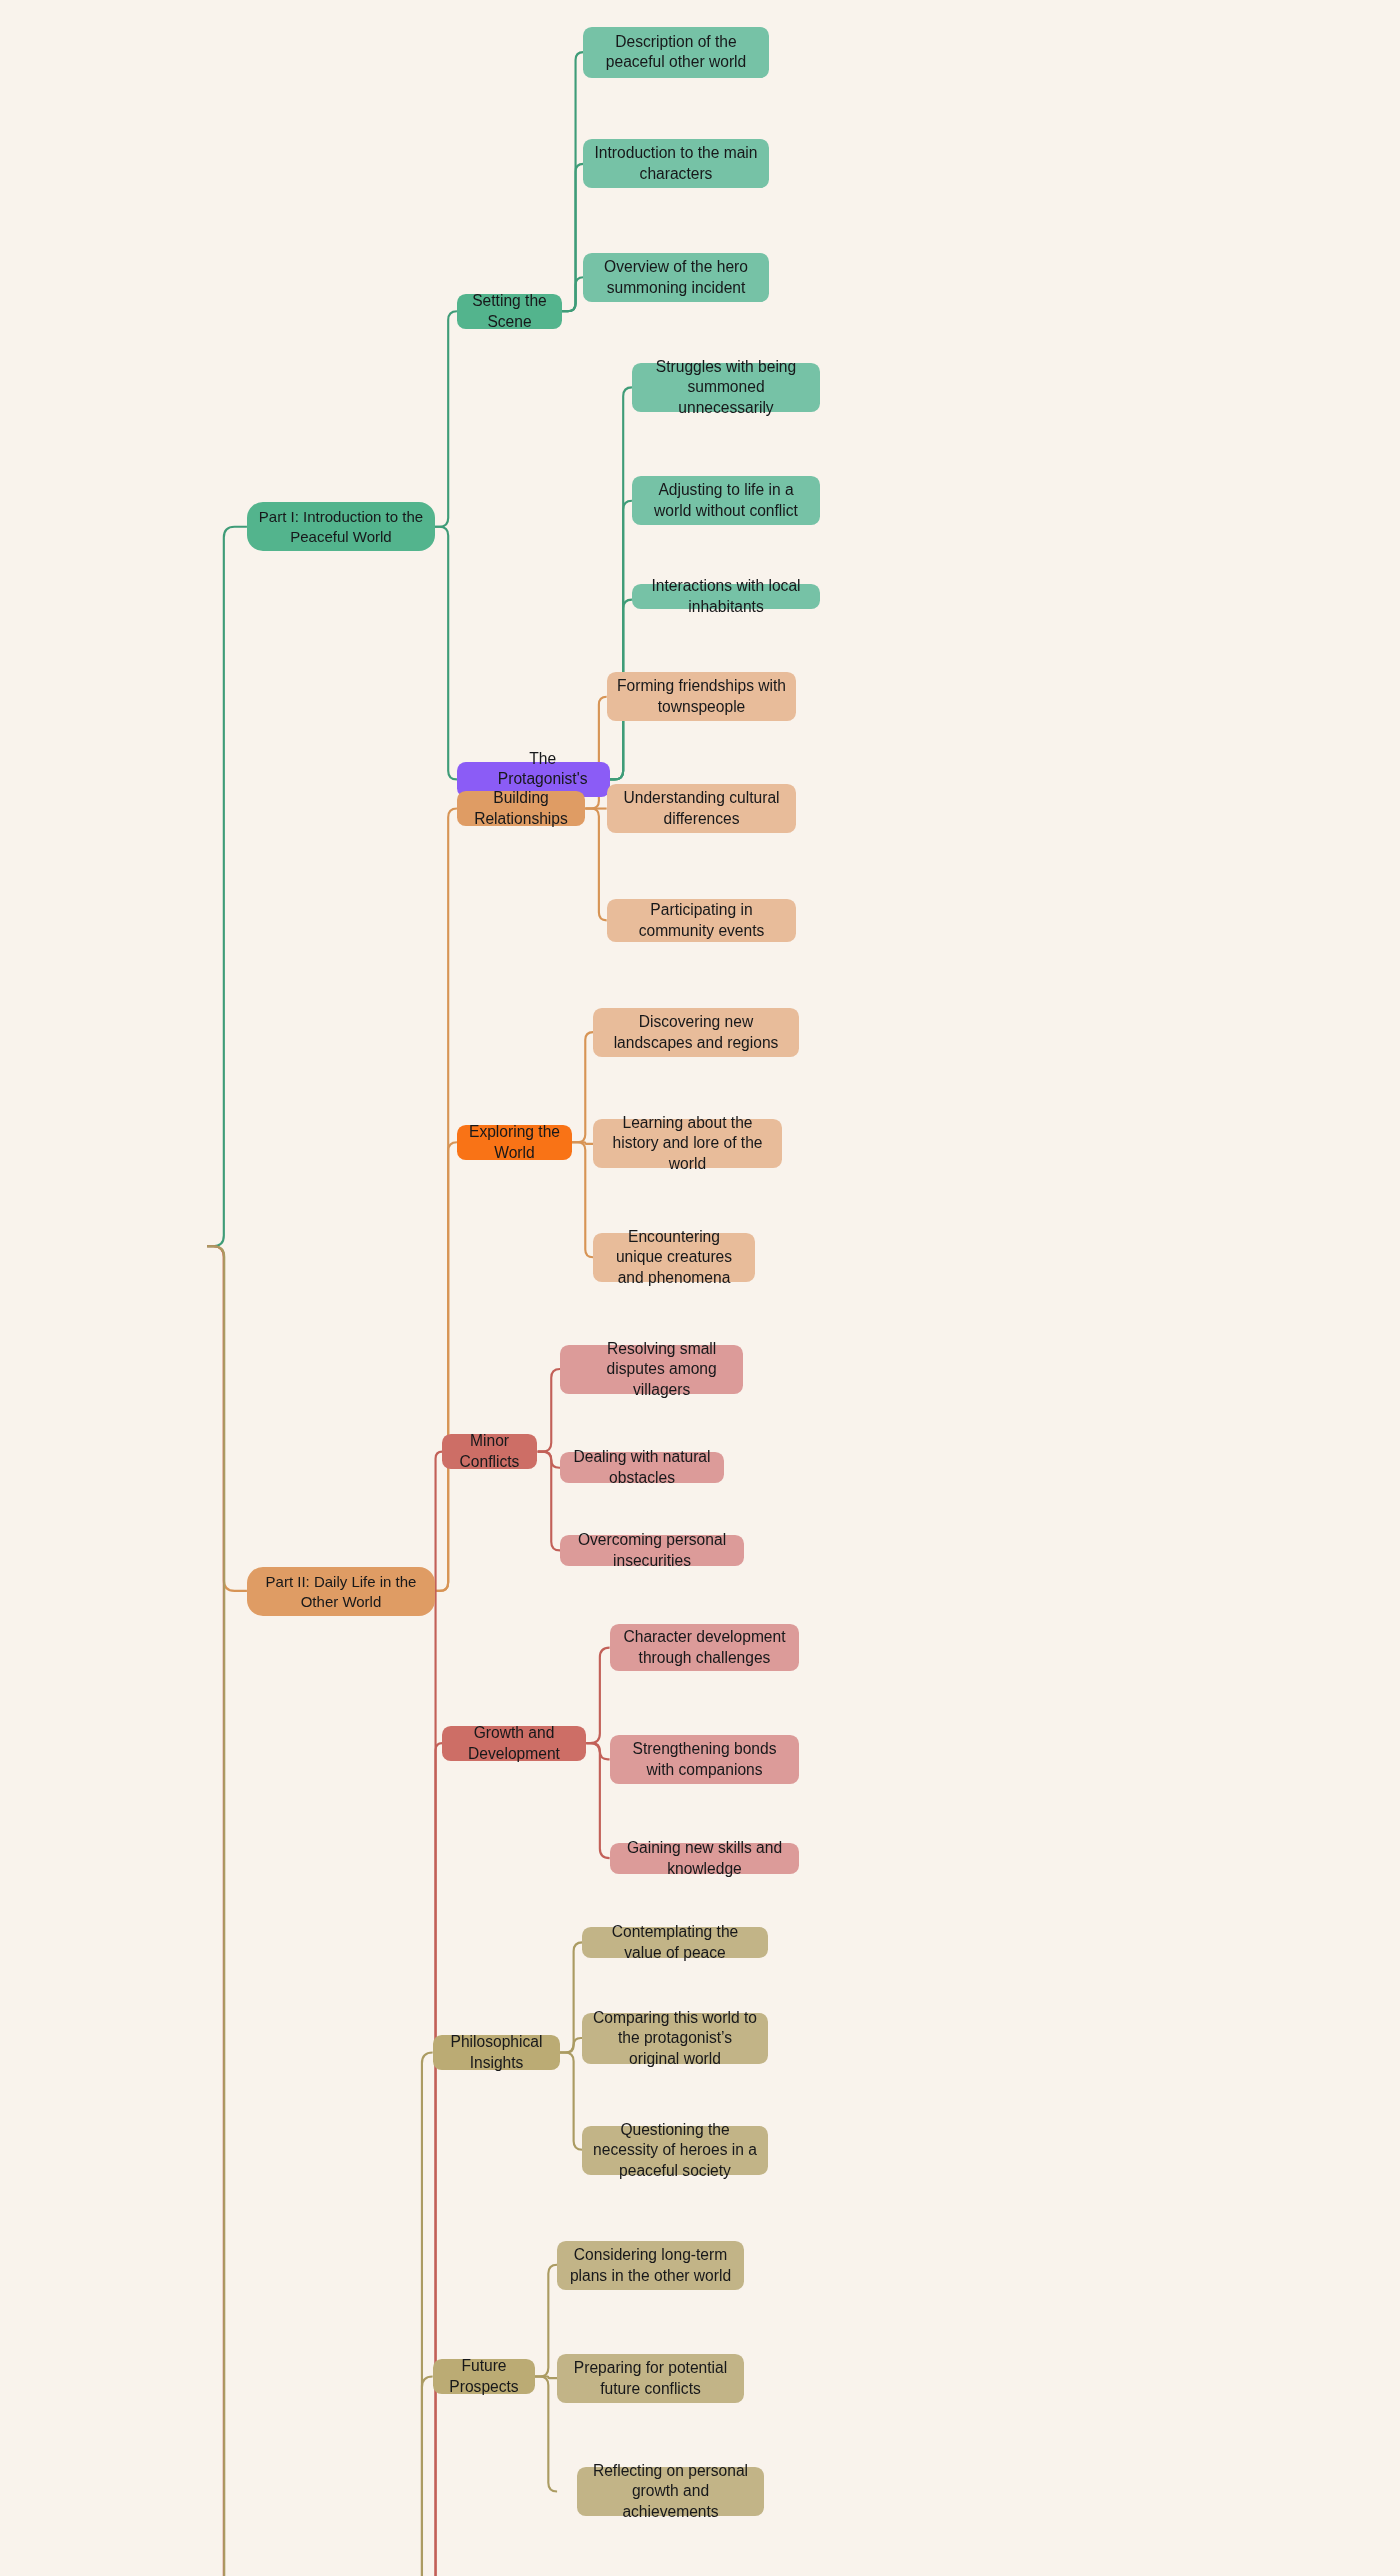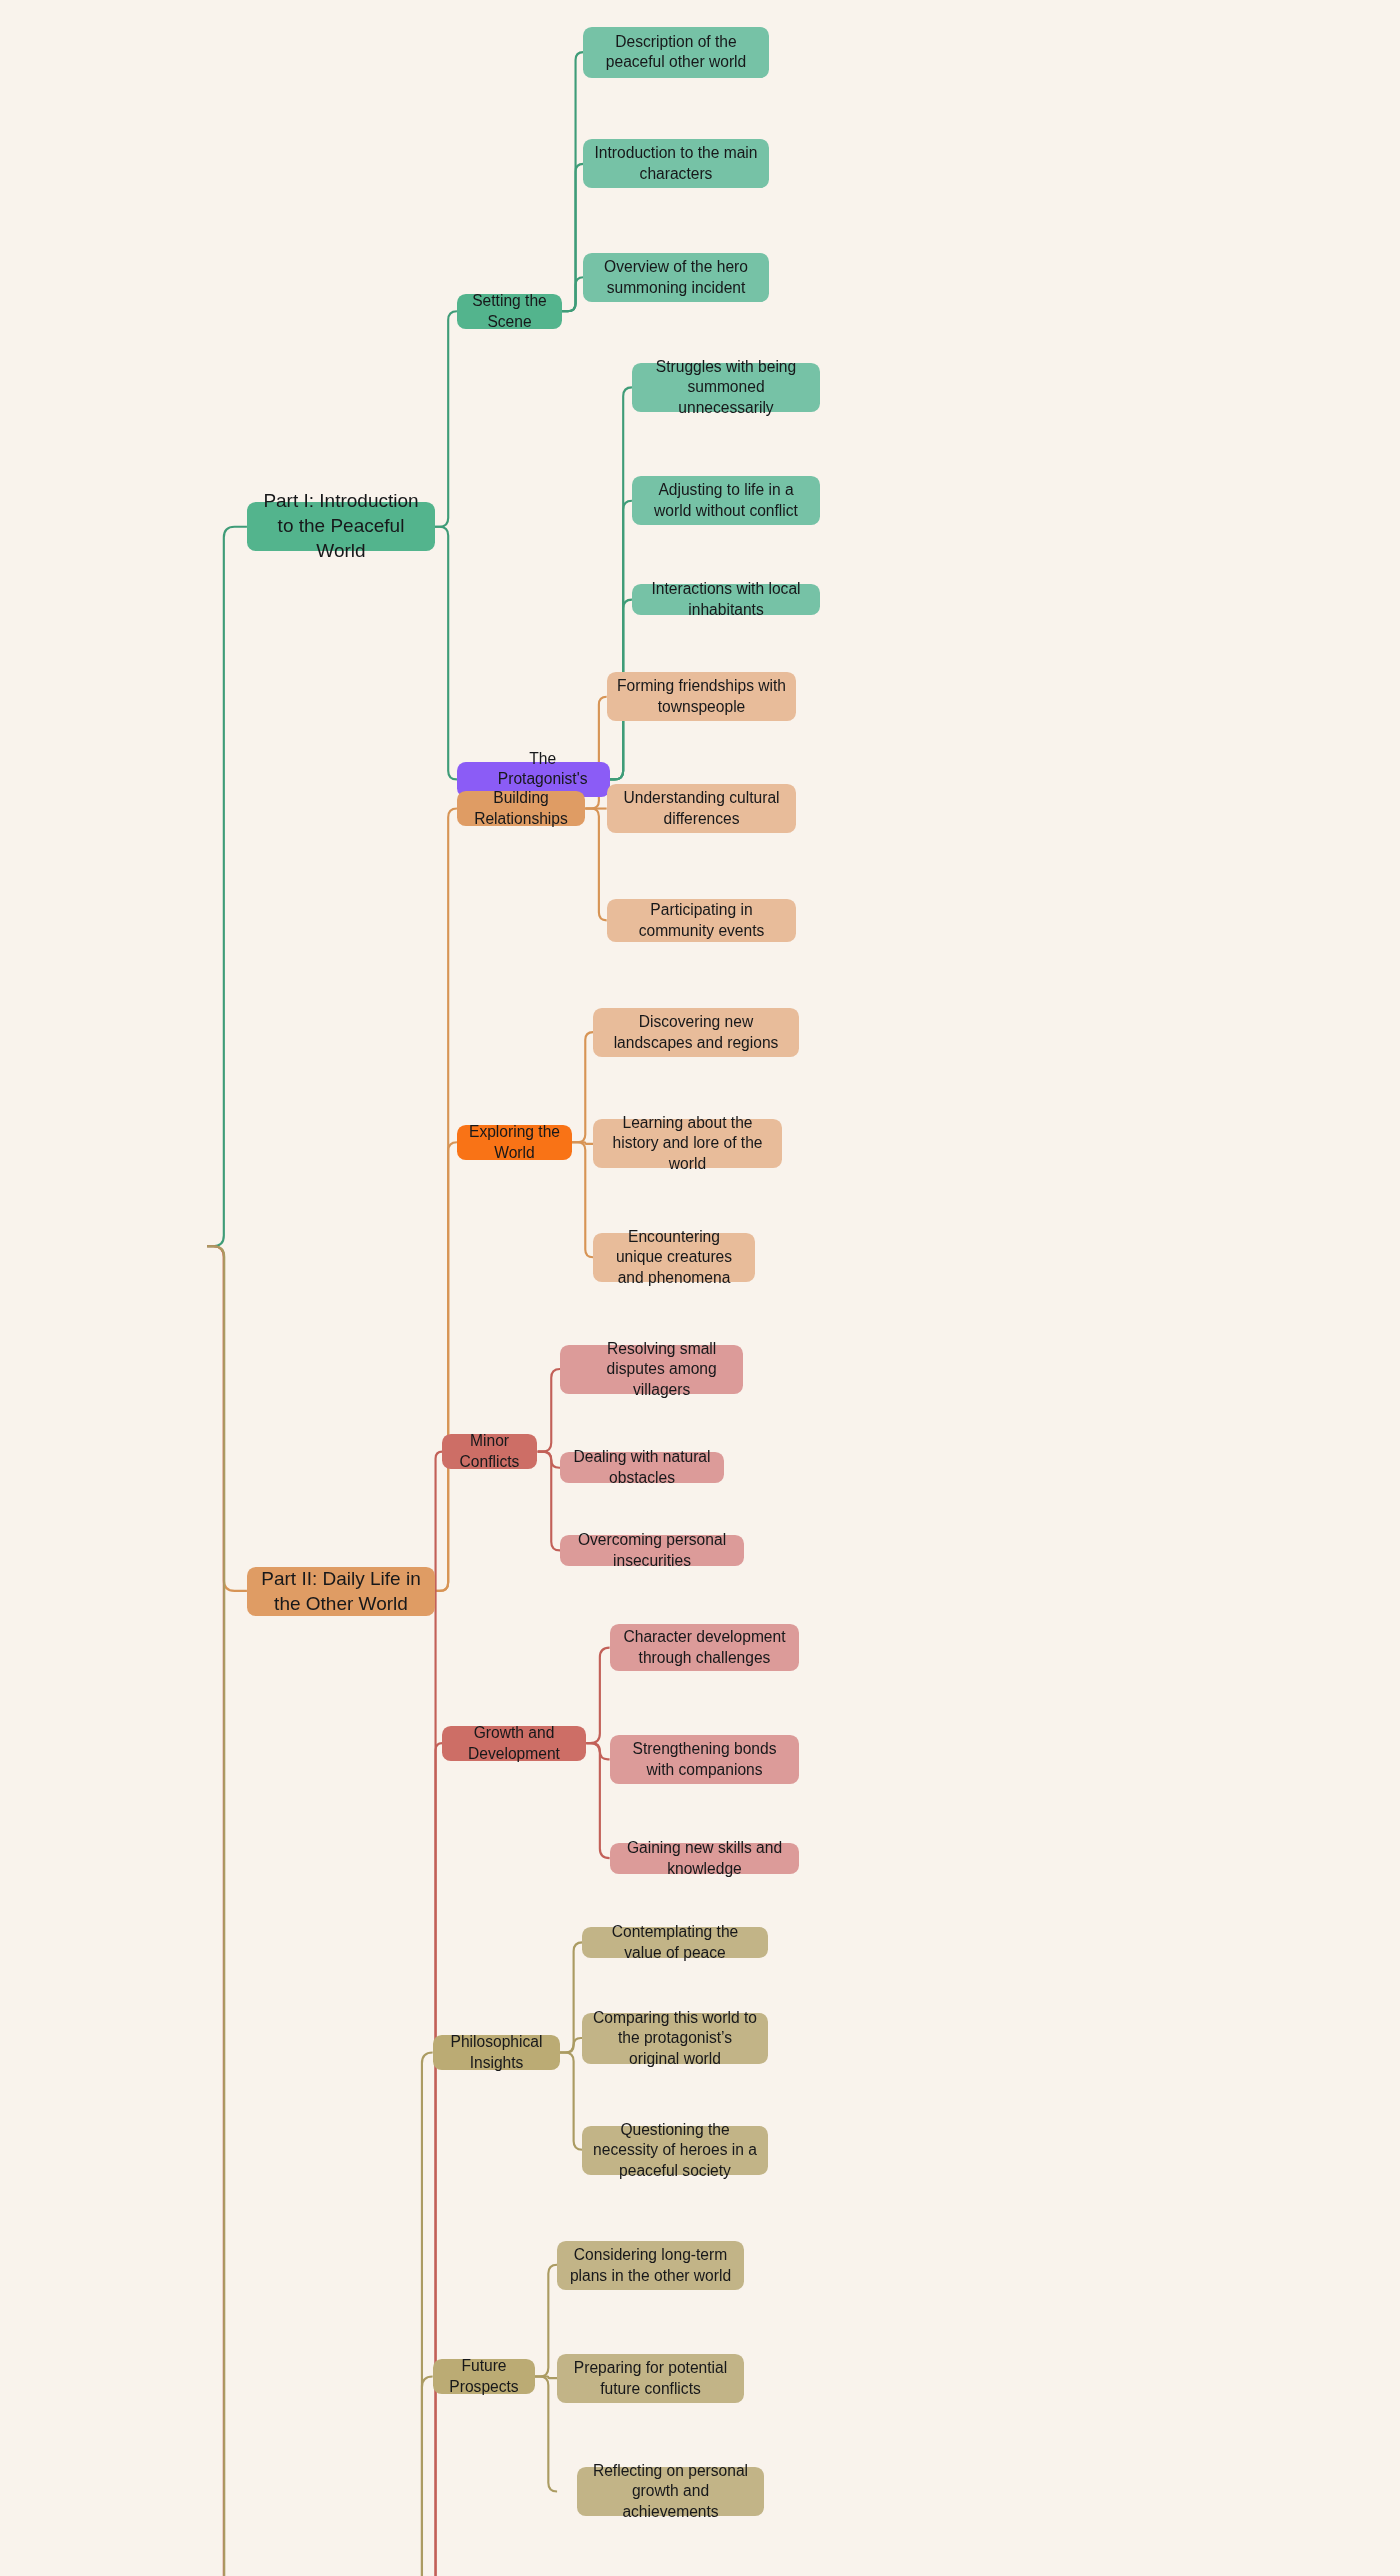--- a/index.html
+++ b/index.html
@@ -18,21 +18,21 @@
     align-items: center;
     justify-content: center;
     text-align: center;
     border-radius: 8.8px;
     color: #17181a;
     line-height: 1.30;
     padding: 5.8px 9.7px;
     z-index: 2;
   }
   .node.root   { font-size: 17.5px; }
-  .node.lvl1   { font-size: 19px; }
+  .node.lvl1   { font-size: 15px; border-radius: 16px; }
   .node.lvl2   { font-size: 15.6px; }
   .node.lvl3   { font-size: 15.6px; }
 </style>
 </head>
 <body>
 
 <div id="canvas">
 
   <svg class="links" viewBox="0 0 1440 2649">
     <g id="link-group" fill="none" stroke-width="2.2">
@@ -120,21 +120,21 @@
   <div class="node lvl3" id="l0-0-2" style="left: 583px; top: 253px; width: 186px; height: 49px; background: rgb(118, 194, 166);">
     <span>Overview of the hero summoning incident</span>
     </div>
 
   <div class="node lvl3" id="l0-1-0" style="left: 632px; top: 363px; width: 188px; height: 49px; background: rgb(118, 194, 166);">
     <span>Struggles with being summoned unnecessarily</span>
     </div>
   <div class="node lvl3" id="l0-1-1" style="left: 632px; top: 476px; width: 188px; height: 49px; background: rgb(118, 194, 166);">
     <span>Adjusting to life in a world without conflict</span>
     </div>
-  <div class="node lvl3" id="l0-1-2" style="left: 632px; top: 584px; width: 188px; height: 31px; background: rgb(118, 194, 166);">
+  <div class="node lvl3" id="l0-1-2" style="left: 632px; top: 584px; width: 188px; height: 25px; background: rgb(118, 194, 166);">
     <span>Interactions with local inhabitants</span>
     </div>
 
   <div class="node lvl3" id="l1-0-0" style="left: 607px; top: 672px; width: 189px; height: 49px; background: rgb(232, 188, 154);">
     <span>Forming friendships with townspeople</span>
     </div>
   <div class="node lvl3" id="l1-0-1" style="left: 607px; top: 784px; width: 189px; height: 49px; background: rgb(232, 188, 154);">
     <span>Understanding cultural differences</span>
     </div>
   <div class="node lvl3" id="l1-0-2" style="left: 607px; top: 899px; width: 189px; height: 43px; background: rgb(232, 188, 154);">

